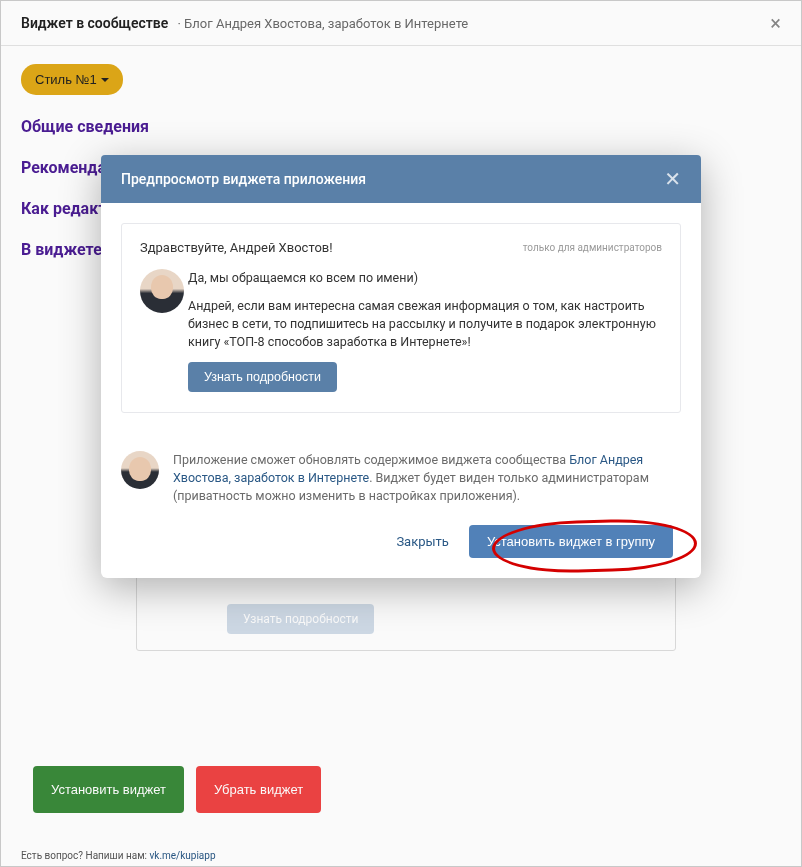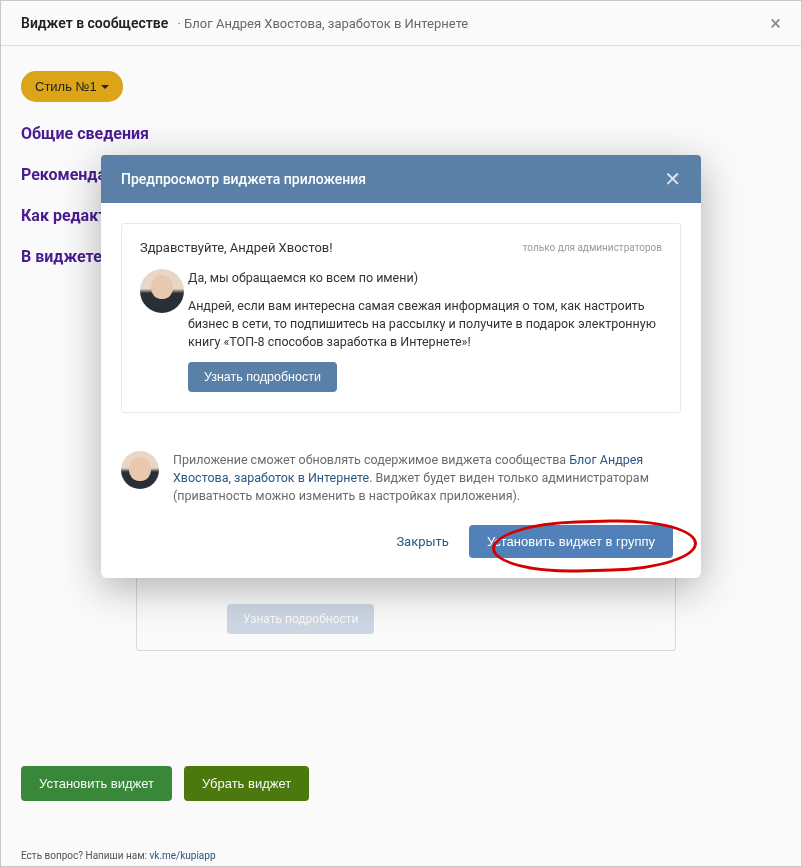--- a/index.html
+++ b/index.html
@@ -35,21 +35,20 @@
     color: #222;
     border: none;
     border-radius: 15px;
     padding: 8px 14px;
     font-size: 13px;
     font-weight: 500;
     display: inline-flex;
     align-items: center;
     gap: 4px;
     cursor: pointer;
-    margin-top: 7px;
   }
   .caret-down {
     width: 0; height: 0;
     border-left: 4px solid transparent;
     border-right: 4px solid transparent;
     border-top: 4px solid #222;
     display: inline-block;
   }
   .nav-links { margin-top: 22px; }
   .nav-links a {
@@ -85,26 +84,27 @@
     left: 20px;
     top: 720px;
     display: flex;
     gap: 12px;
   }
   .btn-green {
     background: #3b8a3b;
     color: #fff;
     border: none;
     border-radius: 4px;
-    padding: 10px 18px;
+    padding: 16px 18px;
     font-size: 13px;
     cursor: pointer;
+    margin-left: 12px;
   }
   .btn-red {
-    background: #4d7c0f;
+    background: #ef4444;
     color: #fff;
     border: none;
     border-radius: 4px;
     padding: 10px 18px;
     font-size: 13px;
     cursor: pointer;
   }
   .question-row {
     position: absolute;
     left: 20px;

